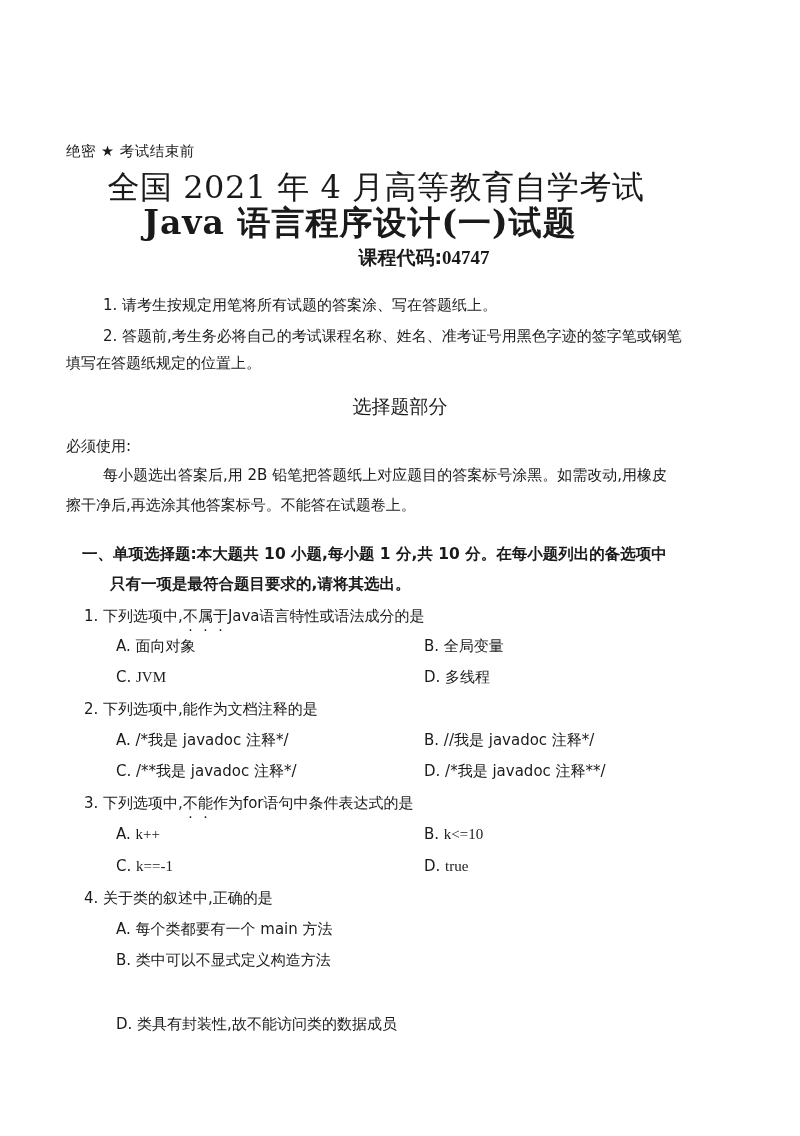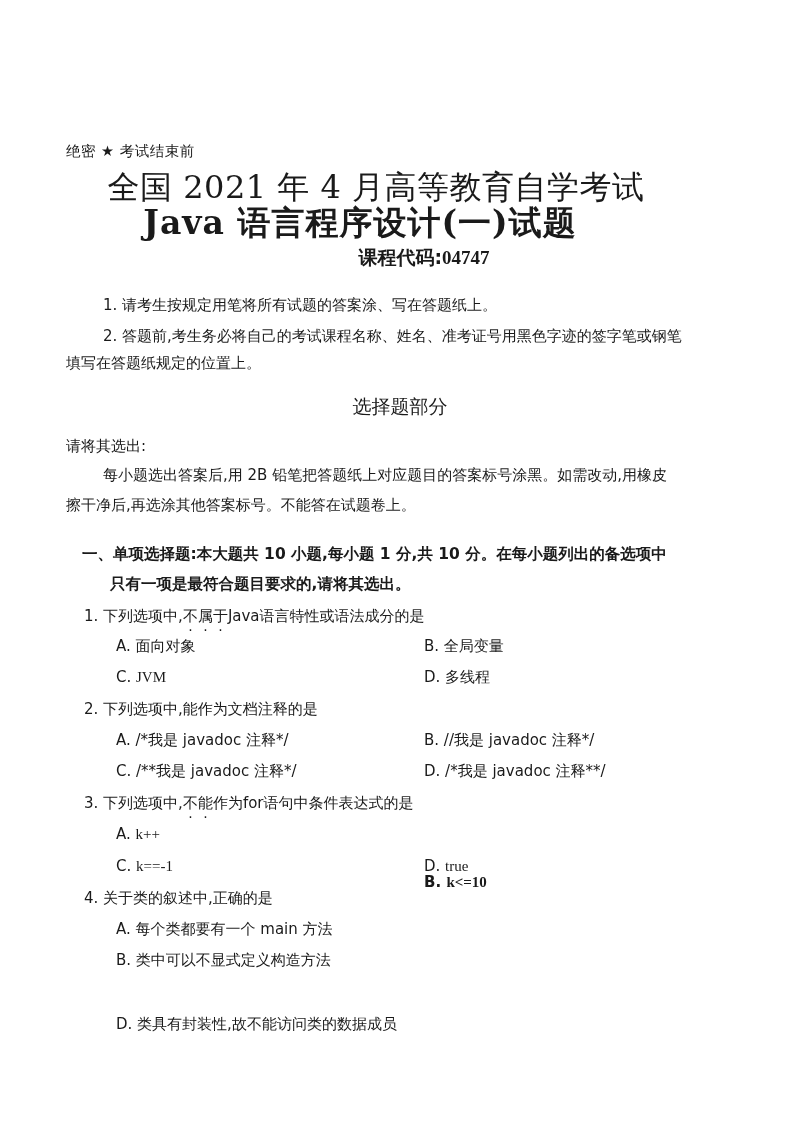--- a/index.html
+++ b/index.html
@@ -42,21 +42,21 @@
   <div class="abs code">
     <span>课程代码:</span><span class="num">04747</span>
   </div>
 
   <div class="abs instr i1">1. 请考生按规定用笔将所有试题的答案涂、写在答题纸上。</div>
   <div class="abs instr i2">2. 答题前,考生务必将自己的考试课程名称、姓名、准考证号用黑色字迹的签字笔或钢笔</div>
   <div class="abs instr i2b">填写在答题纸规定的位置上。</div>
 
   <div class="abs section">选择题部分</div>
 
-  <div class="abs notice-h">请将其选出:</div>
+  <div class="abs notice-h">必须使用:</div>
   <div class="abs notice1">每小题选出答案后,用 2B 铅笔把答题纸上对应题目的答案标号涂黑。如需改动,用橡皮</div>
   <div class="abs notice2">擦干净后,再选涂其他答案标号。不能答在试题卷上。</div>
 
   <div class="abs part">一、单项选择题:本大题共 10 小题,每小题 1 分,共 10 分。在每小题列出的备选项中</div>
   <div class="abs part2">只有一项是最符合题目要求的,请将其选出。</div>
 
   <div class="abs q" style="left:84px; top:607px;">
     <span>1.</span>
     <span>下列选项中,</span><span class="dot">不</span><span class="dot">属</span><span class="dot">于</span><span>Java语言特性或语法成分的是</span>
   </div>
@@ -72,21 +72,21 @@
   <div class="abs opt" style="left:116px; top:731px;"><span>A.</span> <span>/*我是 javadoc 注释*/</span></div>
   <div class="abs opt" style="left:424px; top:731px;"><span>B.</span> <span>//我是 javadoc 注释*/</span></div>
   <div class="abs opt" style="left:116px; top:762px;"><span>C.</span> <span>/**我是 javadoc 注释*/</span></div>
   <div class="abs opt" style="left:424px; top:762px;"><span>D.</span> <span>/*我是 javadoc 注释**/</span></div>
 
   <div class="abs q" style="left:84px; top:794px;">
     <span>3.</span>
     <span>下列选项中,</span><span class="dot">不</span><span class="dot">能</span><span>作为for语句中条件表达式的是</span>
   </div>
   <div class="abs opt" style="left:116px; top:825px;"><span>A.</span> <span class="lat">k++</span></div>
-  <div class="abs opt" style="left:424px; top:873px;font-weight:bold;"><span>B.</span> <span class="lat">k&lt;=10</span></div>
+  <div class="abs opt" style="left:424px; top:825px;"><span>B.</span> <span class="lat">k&lt;=10</span></div>
   <div class="abs opt" style="left:116px; top:857px;"><span>C.</span> <span class="lat">k==-1</span></div>
   <div class="abs opt" style="left:424px; top:857px;"><span>D.</span> <span class="lat">true</span></div>
 
   <div class="abs q" style="left:84px; top:889px;">
     <span>4.</span>
     <span>关于类的叙述中,正确的是</span>
   </div>
   <div class="abs opt" style="left:116px; top:920px;"><span>A.</span> <span>每个类都要有一个 main 方法</span></div>
   <div class="abs opt" style="left:116px; top:951px;"><span>B.</span> <span>类中可以不显式定义构造方法</span></div>
   <div class="abs opt" style="left:116px; top:1015px;"><span>D.</span> <span>类具有封装性,故不能访问类的数据成员</span></div>

